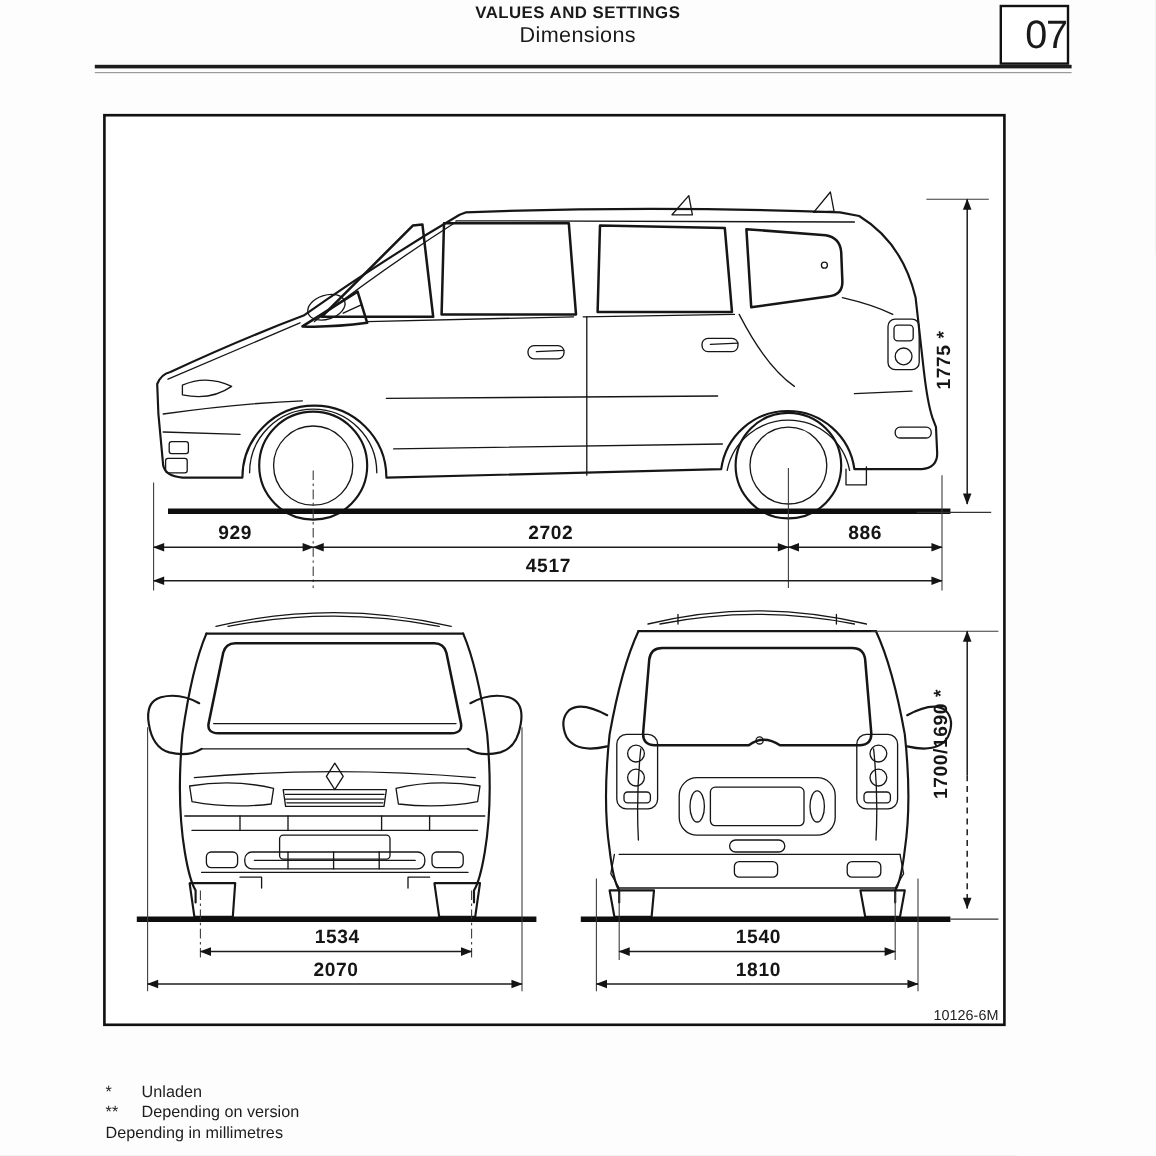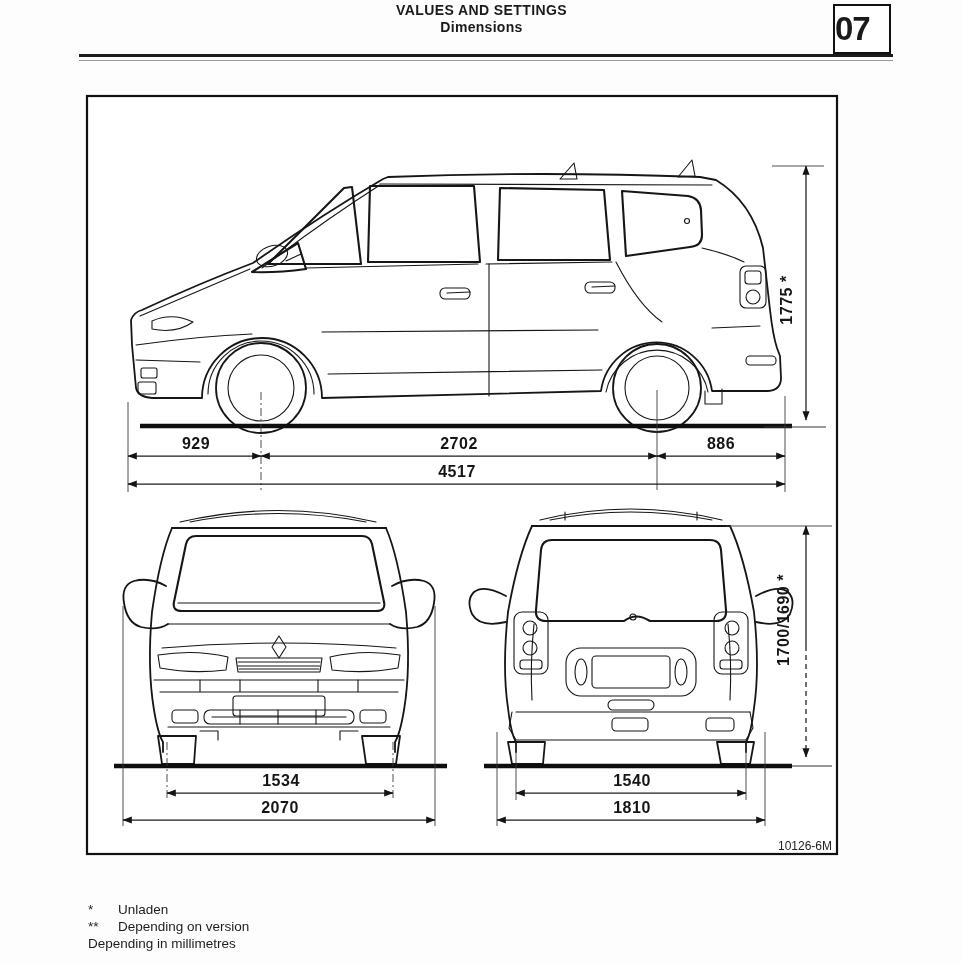--- a/index.html
+++ b/index.html
@@ -1,24 +1,24 @@
 <!DOCTYPE html>
 <html><head>
 <meta charset="utf-8">
 <style>
   html,body{margin:0;padding:0;background:#e8e8e8;}
   .page{position:relative;width:963px;height:963px;background:#fdfdfd;overflow:hidden;
         font-family:"Liberation Sans",sans-serif;color:#1a1a1a;}
   
   .hdr-titles{position:absolute;left:0;top:2px;width:100%;text-align:center;line-height:1.18;}
   .hdr-titles .t1{font-size:14px;font-weight:bold;letter-spacing:.4px;}
-  .hdr-titles .t2{font-size:14px;font-weight:bold;letter-spacing:.3px;}
+  .hdr-titles .t2{font-size:18px;font-weight:normal;letter-spacing:.3px;}
   .section-box{position:absolute;left:833px;top:4px;width:54px;height:46px;border:2px solid #111;
-               background:#fff;display:flex;align-items:center;justify-content:flex-start;
-               font-size:33px;font-weight:bold;letter-spacing:-1px;}
+               background:#fff;display:flex;align-items:center;justify-content:flex-end;
+               font-size:33px;font-weight:normal;letter-spacing:-1px;}
   .hdr-rule{position:absolute;left:79px;top:54px;width:814px;height:3px;
             border-top:3px solid #1c1c1c;border-bottom:1px solid #9a9a9a;}
   
   .figure-wrap{position:absolute;left:0;top:0;width:963px;height:963px;}
   svg{position:absolute;left:0;top:0;}
   .outline{fill:none;stroke:#161616;stroke-width:1.8;stroke-linejoin:round;stroke-linecap:round;}
   .detail{fill:none;stroke:#161616;stroke-width:1.1;stroke-linejoin:round;stroke-linecap:round;}
   .win{fill:none;stroke:#161616;stroke-width:2.1;stroke-linejoin:round;}
   .ground{fill:none;stroke:#0e0e0e;stroke-width:4.6;}
   .groundthin{fill:none;stroke:#333;stroke-width:1;}

